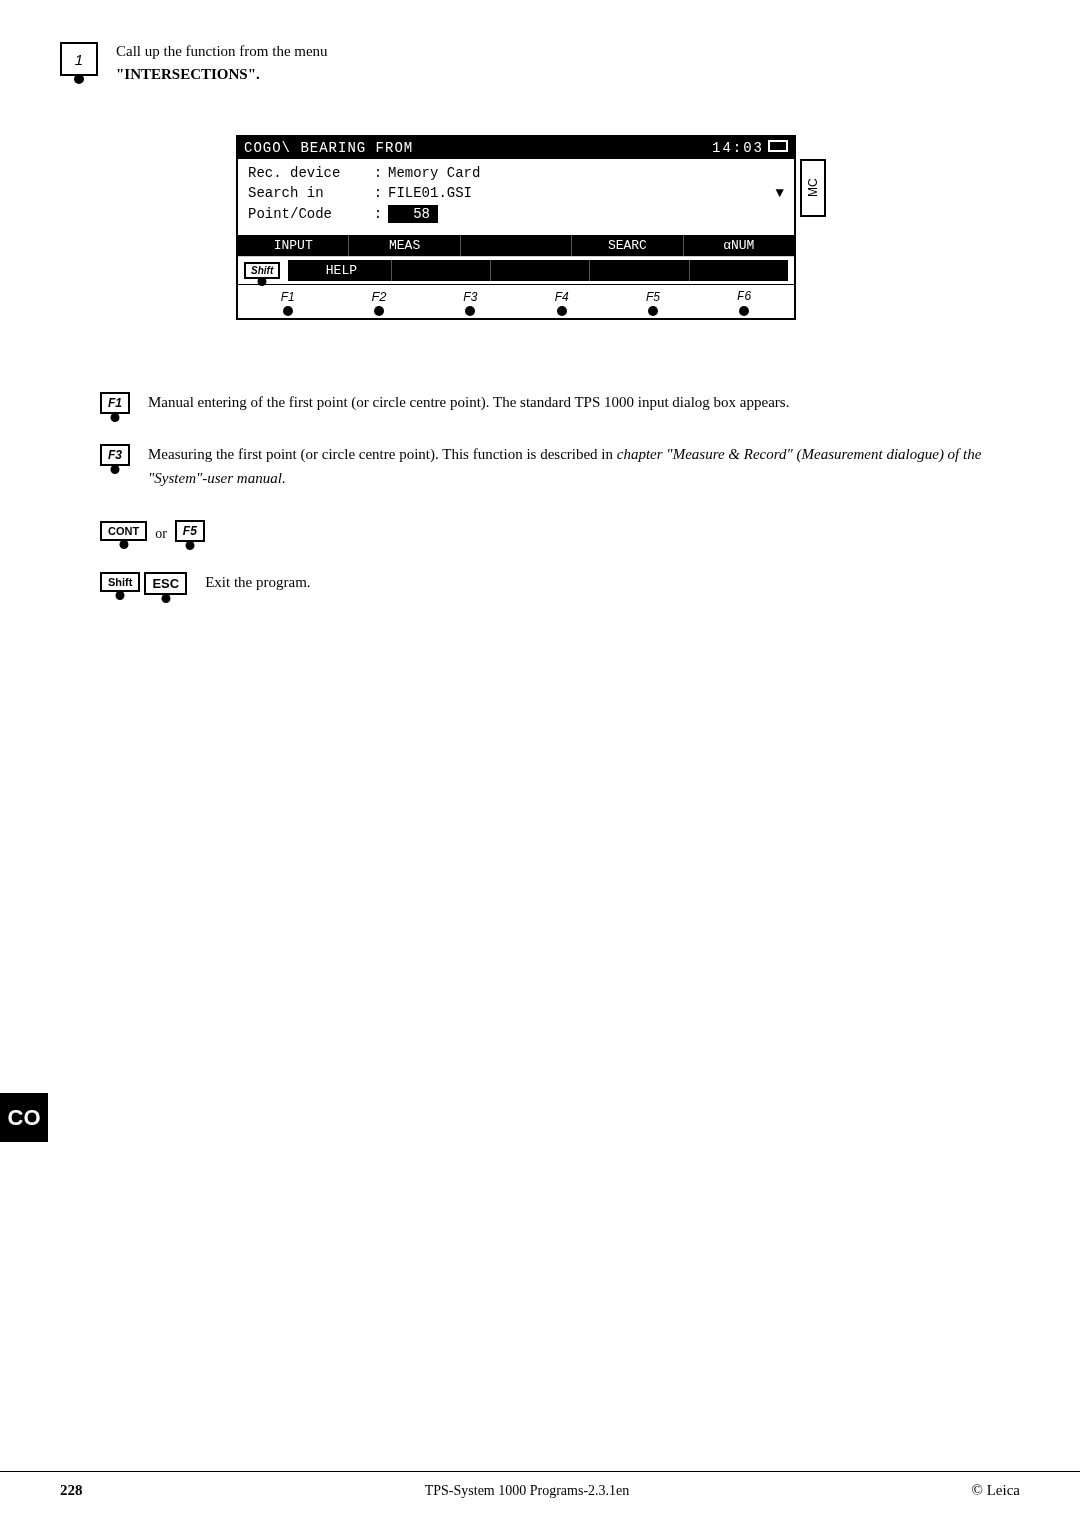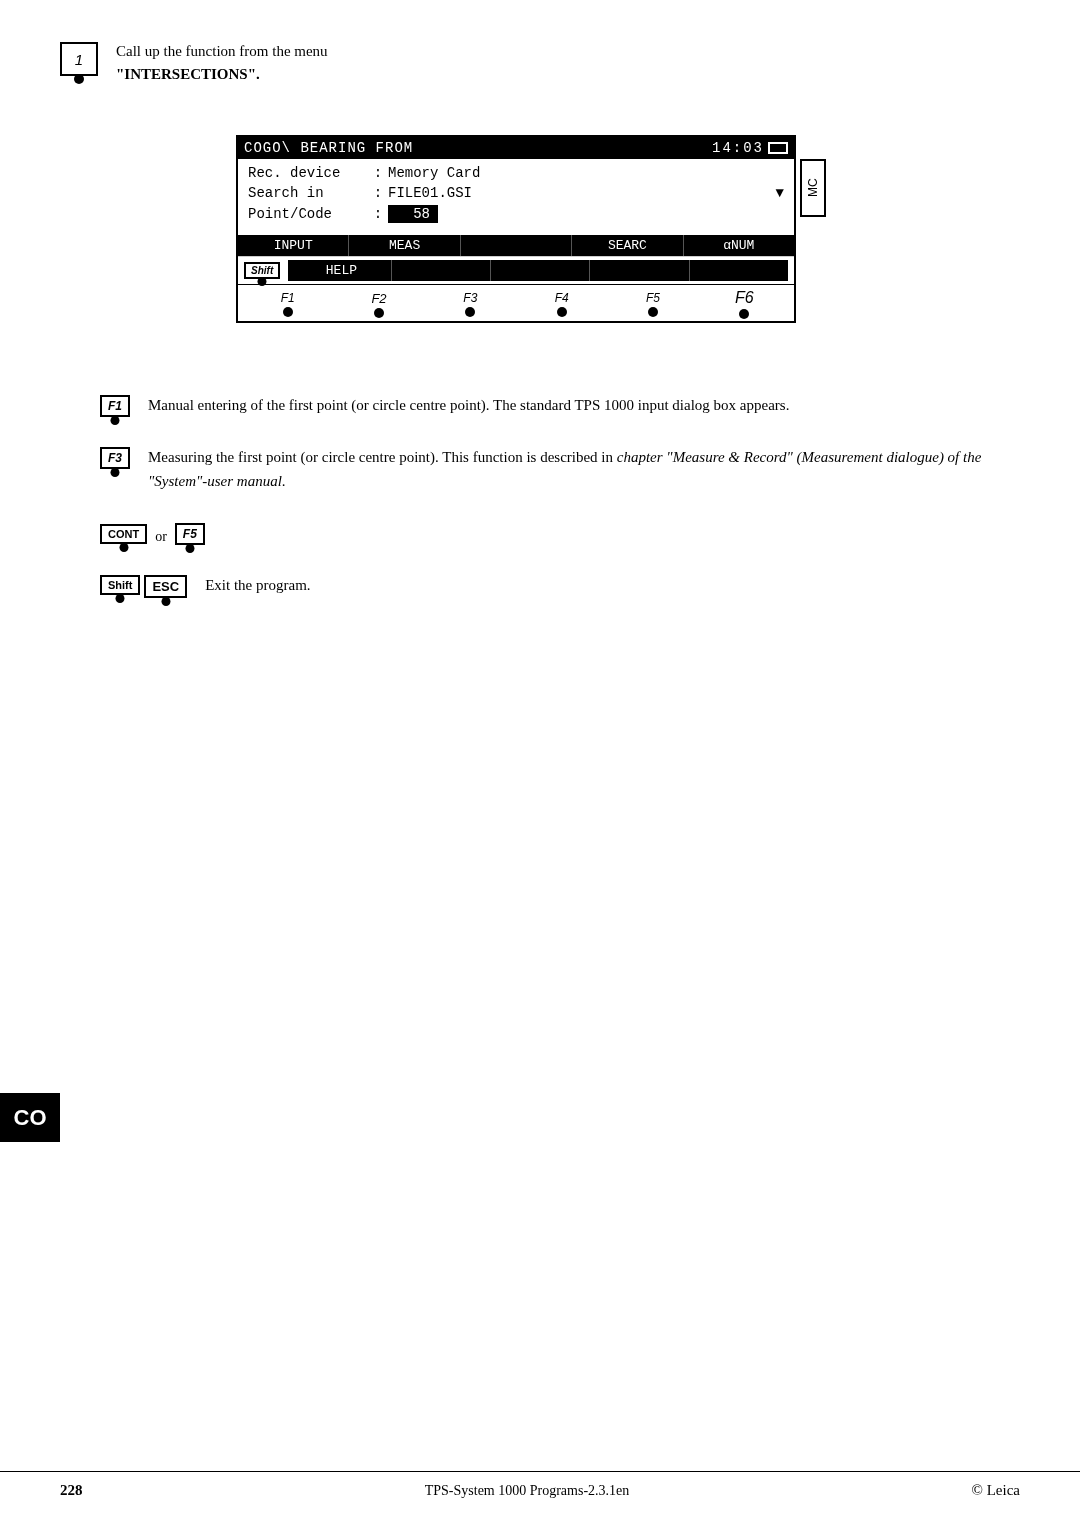--- a/index.html
+++ b/index.html
@@ -18,21 +18,21 @@
       min-height: 1529px;
       padding: 40px 60px 60px 60px;
       position: relative;
     }
 
     
     .co-sidebar {
       position: absolute;
       left: 0;
       top: 1093px;
-      width: 60px;
+      width: 48px;
       height: 49px;
       background: #000;
       color: #fff;
       font-weight: bold;
       font-size: 22px;
       display: flex;
       align-items: center;
       justify-content: center;
       font-family: Arial, sans-serif;
     }
@@ -392,21 +392,21 @@
       <strong>"INTERSECTIONS".</strong></p>
     </div>
   </div>
 
   
   <div class="lcd-wrapper" style="margin-left: 120px; margin-bottom: 10px;">
     <div class="lcd-container">
 
       <div class="lcd-title-bar">
         <span class="lcd-title-text">COGO\ BEARING FROM</span>
-        <div style="display:flex; align-items:center;">
+        <div style="display:flex; align-items:flex-start;">
           <span class="lcd-time">14:03</span>
           <div class="lcd-battery"></div>
         </div>
       </div>
 
       <div style="position:relative;">
         <div class="lcd-mc-badge" style="position:absolute; right:-32px; top:0; writing-mode:vertical-rl; transform:rotate(180deg); border:2px solid #000; width:26px; height:58px; display:flex; align-items:center; justify-content:center; font-size:12px; font-family:Arial; background:#fff;">MC</div>
       </div>
 
       <div class="lcd-body">
@@ -471,21 +471,21 @@
         </div>
         <div class="lcd-fkey-item">
           <span style="font-style:italic; font-size:12px;">F4</span>
           <div class="fkey-bullet"></div>
         </div>
         <div class="lcd-fkey-item">
           <span style="font-style:italic; font-size:12px;">F5</span>
           <div class="fkey-bullet"></div>
         </div>
         <div class="lcd-fkey-item">
-          <span style="font-style:italic; font-size:16px;">F6</span>
+          <span style="font-style:italic; font-size:12px;font-family:Liberation Mono, monospace;">F6</span>
           <div class="fkey-bullet"></div>
         </div>
       </div>
     </div>
   </div>
 
   
   <div class="instruction-row" style="margin-top: 30px;">
     <div class="instr-icon">
       <div class="key-btn">

